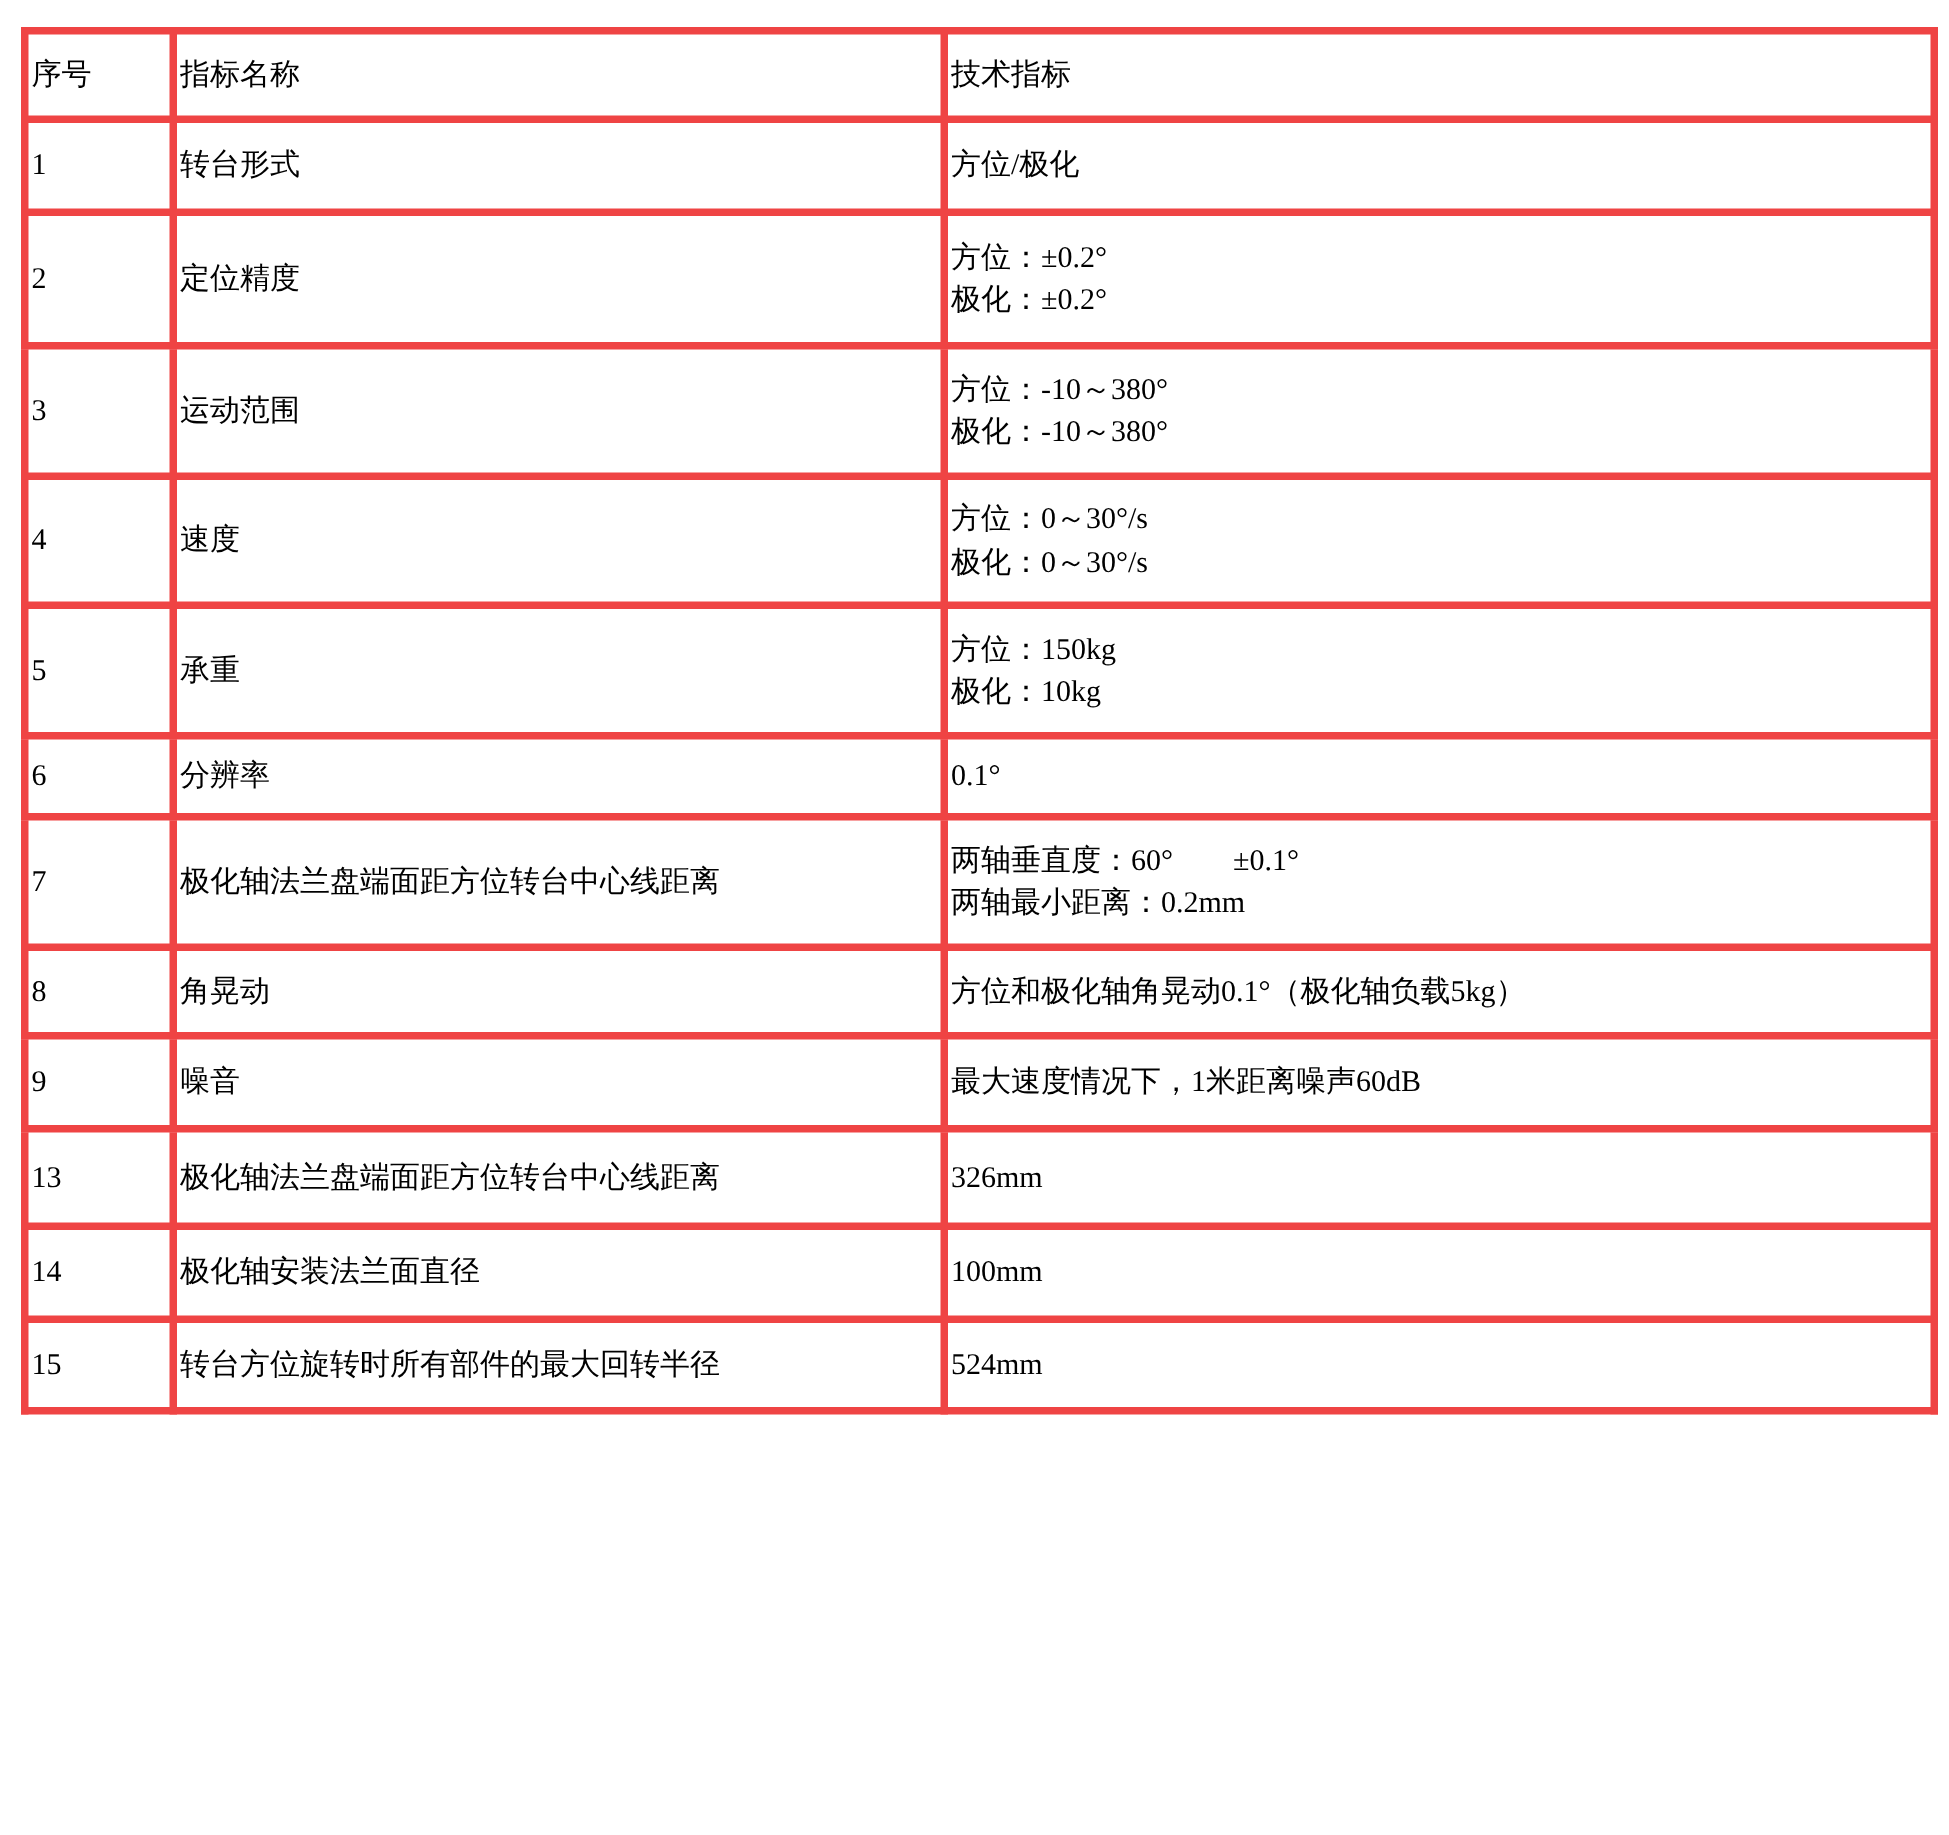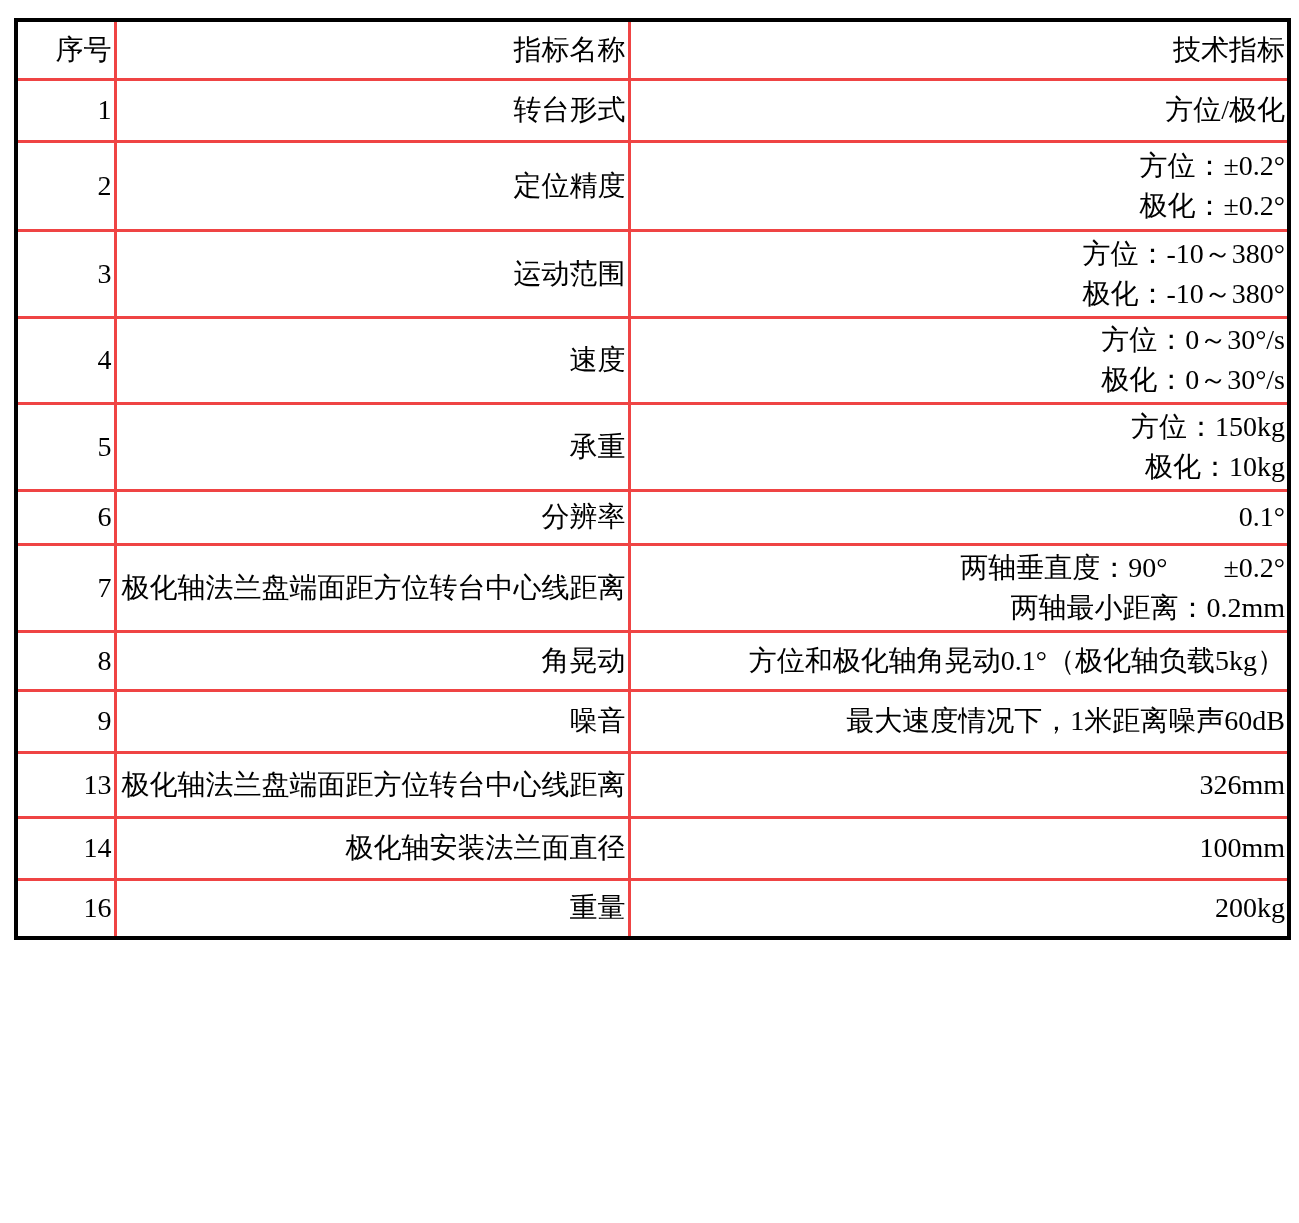--- a/index.html
+++ b/index.html
@@ -23,25 +23,25 @@
   table.spec-table {
     border-collapse: collapse;
     table-layout: fixed;
     border: 4px solid #000;
   }
   table.spec-table col.c-no    { width: 99px;  }
   table.spec-table col.c-name  { width: 514px; }
   table.spec-table col.c-value { width: 660px; }
   table.spec-table th,
   table.spec-table td {
-    border: 3px solid #ef4444;
+    border: 5px solid #ef4444;
     padding: 0 2px;
-    text-align: right;
+    text-align: left;
     vertical-align: middle;
-    font-size: 28px;
+    font-size: 20px;
     font-weight: normal;
     line-height: 1.42;
     white-space: pre-wrap;
     overflow: hidden;
   }
   
   tr.rh  { height: 59px; }
   tr.r1  { height: 62px; }
   tr.r2  { height: 89px; }
   tr.r3  { height: 87px; }
@@ -107,21 +107,21 @@
 极化：10kg</td>
       </tr>
       <tr class="r6">
         <td>6</td>
         <td>分辨率</td>
         <td>0.1°</td>
       </tr>
       <tr class="r7">
         <td>7</td>
         <td>极化轴法兰盘端面距方位转台中心线距离</td>
-        <td>两轴垂直度：90°　　±0.2°
+        <td>两轴垂直度：60°　　±0.1°
 两轴最小距离：0.2mm</td>
       </tr>
       <tr class="r8">
         <td>8</td>
         <td>角晃动</td>
         <td>方位和极化轴角晃动0.1°（极化轴负载5kg）</td>
       </tr>
       <tr class="r9">
         <td>9</td>
         <td>噪音</td>
@@ -130,20 +130,20 @@
       <tr class="r13">
         <td>13</td>
         <td>极化轴法兰盘端面距方位转台中心线距离</td>
         <td>326mm</td>
       </tr>
       <tr class="r14">
         <td>14</td>
         <td>极化轴安装法兰面直径</td>
         <td>100mm</td>
       </tr>
-      <tr class="r16">
-        <td>16</td>
-        <td>重量</td>
-        <td>200kg</td>
+      <tr class="r15">
+        <td>15</td>
+        <td>转台方位旋转时所有部件的最大回转半径</td>
+        <td>524mm</td>
       </tr>
     </tbody>
   </table>
 </div>
 
 </body></html>

